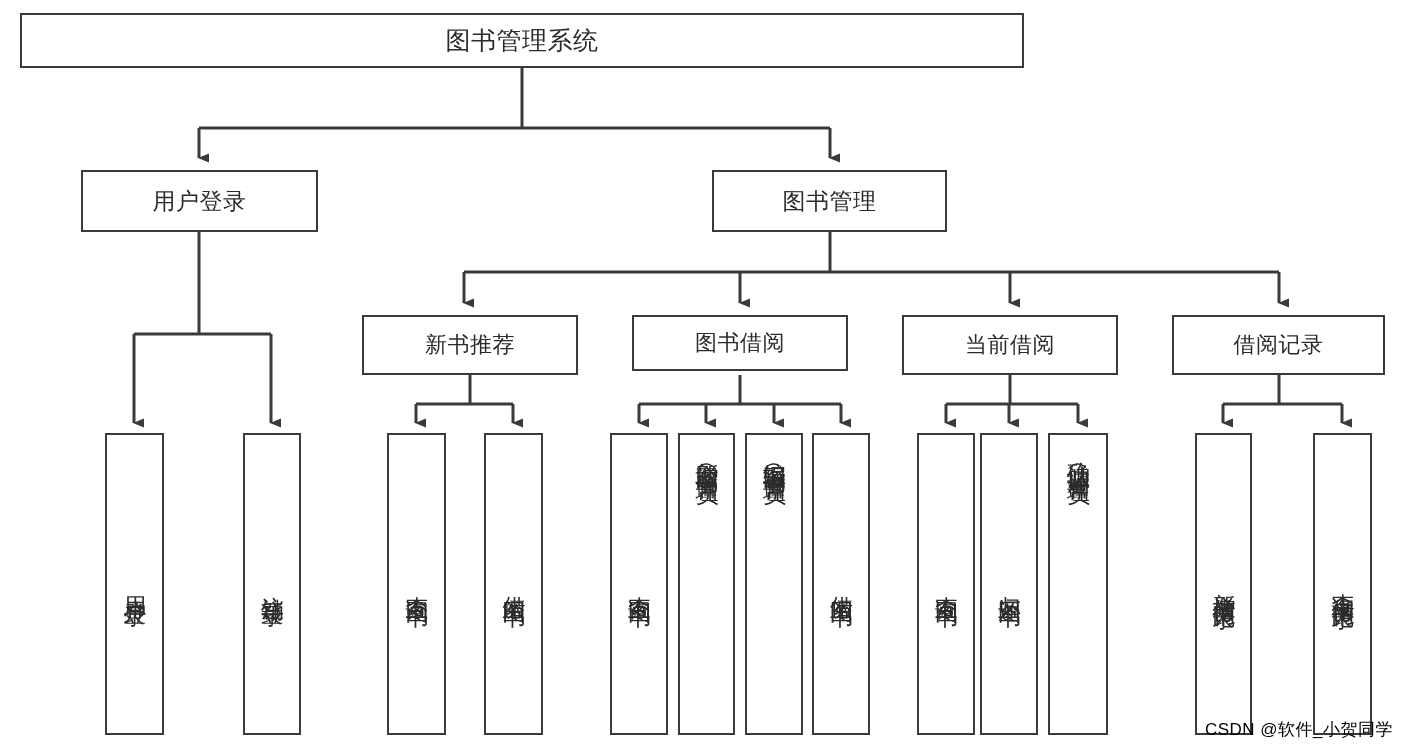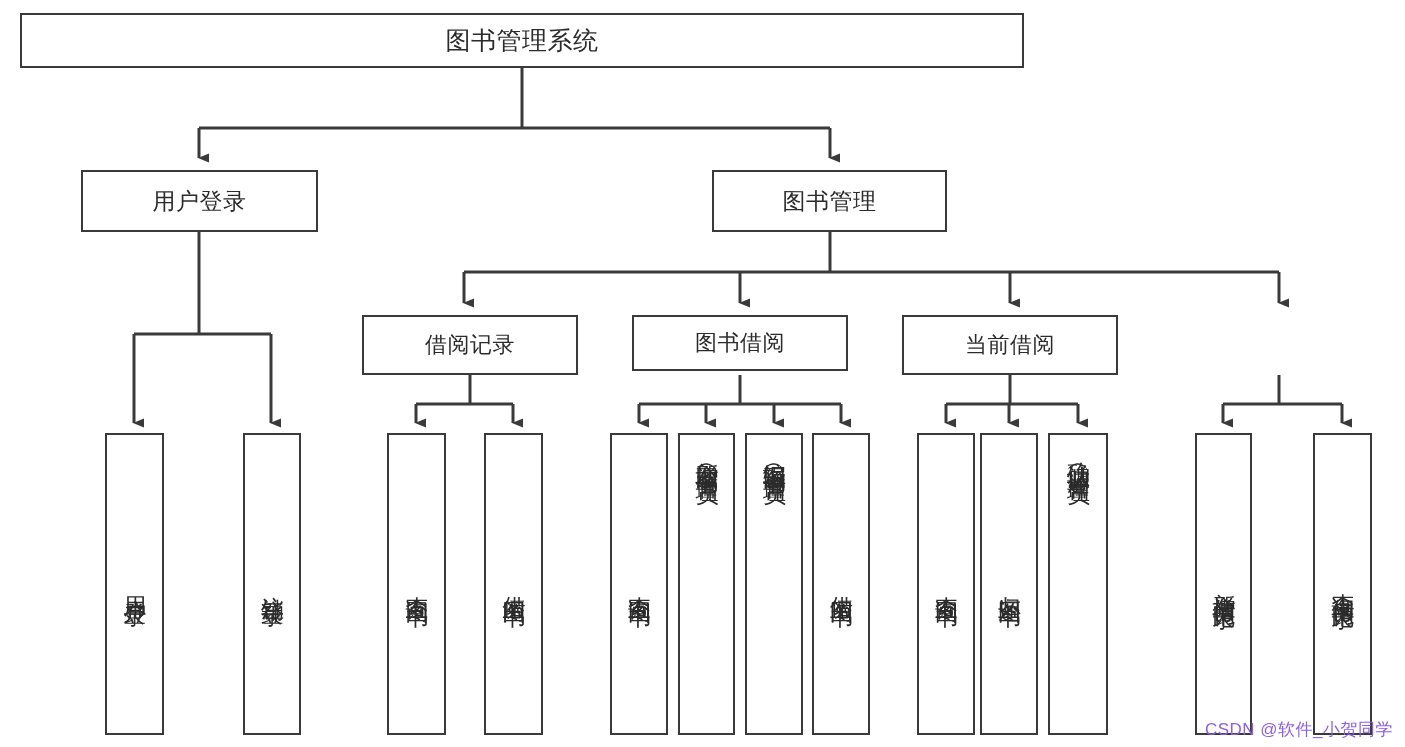--- a/index.html
+++ b/index.html
@@ -58,21 +58,21 @@
   
   .node.leaf.mid{
     align-items:center;
     padding-top:0;
   }
   #watermark{
     position:absolute;
     right:12px;
     bottom:6px;
     font-size:17px;
-    color:#8b5cf6;
+    color:#000000;
     white-space:nowrap;
     z-index:5;
     letter-spacing:0.5px;
   }
 </style>
 </head>
 <body>
 
 <div id="canvas">
 
@@ -131,28 +131,31 @@
   </div>
 
   <div class="node level1" style="left:81px;top:170px;width:237px;height:62px;">
     <span class="htext">用户登录</span>
   </div>
   <div class="node level1" style="left:712px;top:170px;width:235px;height:62px;align-items:center;">
     <span class="htext">图书管理</span>
   </div>
 
   <div class="node level2" style="left:362px;top:315px;width:216px;height:60px;">
-    <span class="htext">借阅记录</span>
+    <span class="htext">新书推荐</span>
   </div>
   <div class="node level2" style="left:632px;top:315px;width:216px;height:56px;">
     <span class="htext">图书借阅</span>
   </div>
   <div class="node level2" style="left:902px;top:315px;width:216px;height:60px;">
     <span class="htext">当前借阅</span>
   </div>
+  <div class="node level2" style="left:1172px;top:315px;width:213px;height:60px;">
+    <span class="htext">借阅记录</span>
+  </div>
 
   <div class="node leaf mid" style="left:105px;top:433px;width:59px;height:302px;">
     <span class="vtext">用户登录</span>
   </div>
   <div class="node leaf mid" style="left:243px;top:433px;width:58px;height:302px;">
     <span class="vtext">注销登录</span>
   </div>
 
   <div class="node leaf mid" style="left:387px;top:433px;width:59px;height:302px;">
     <span class="vtext">查询图书</span>

